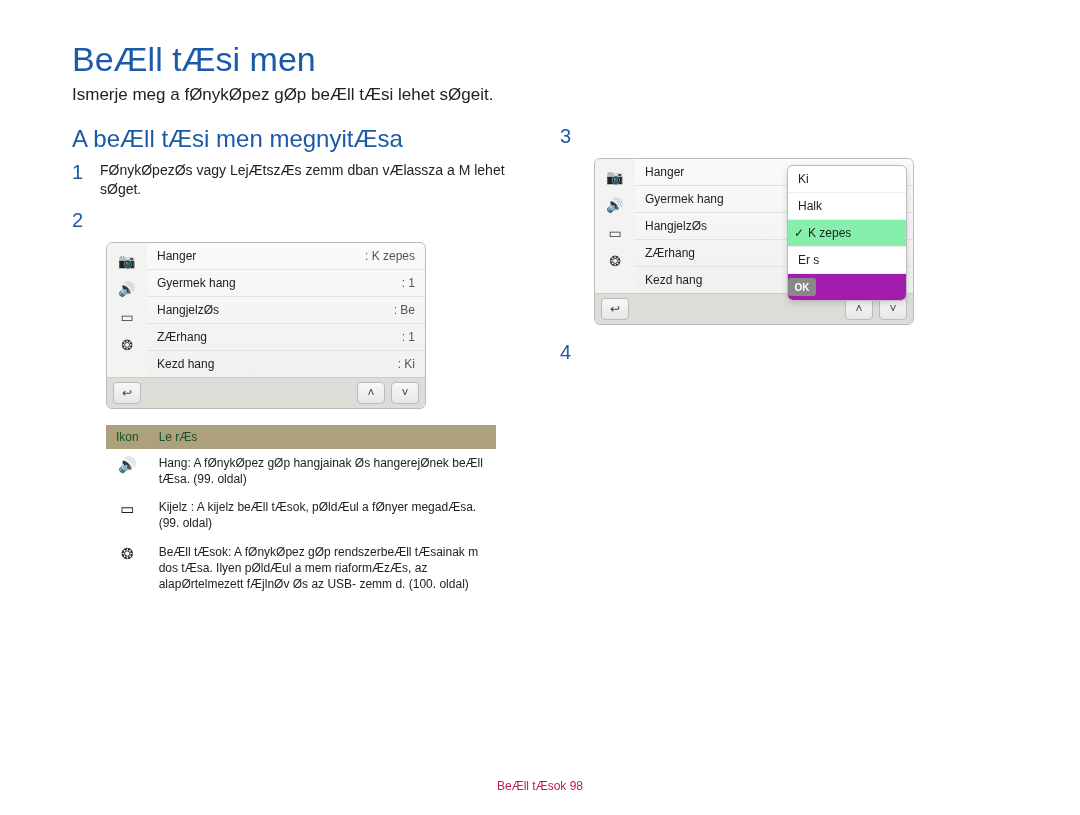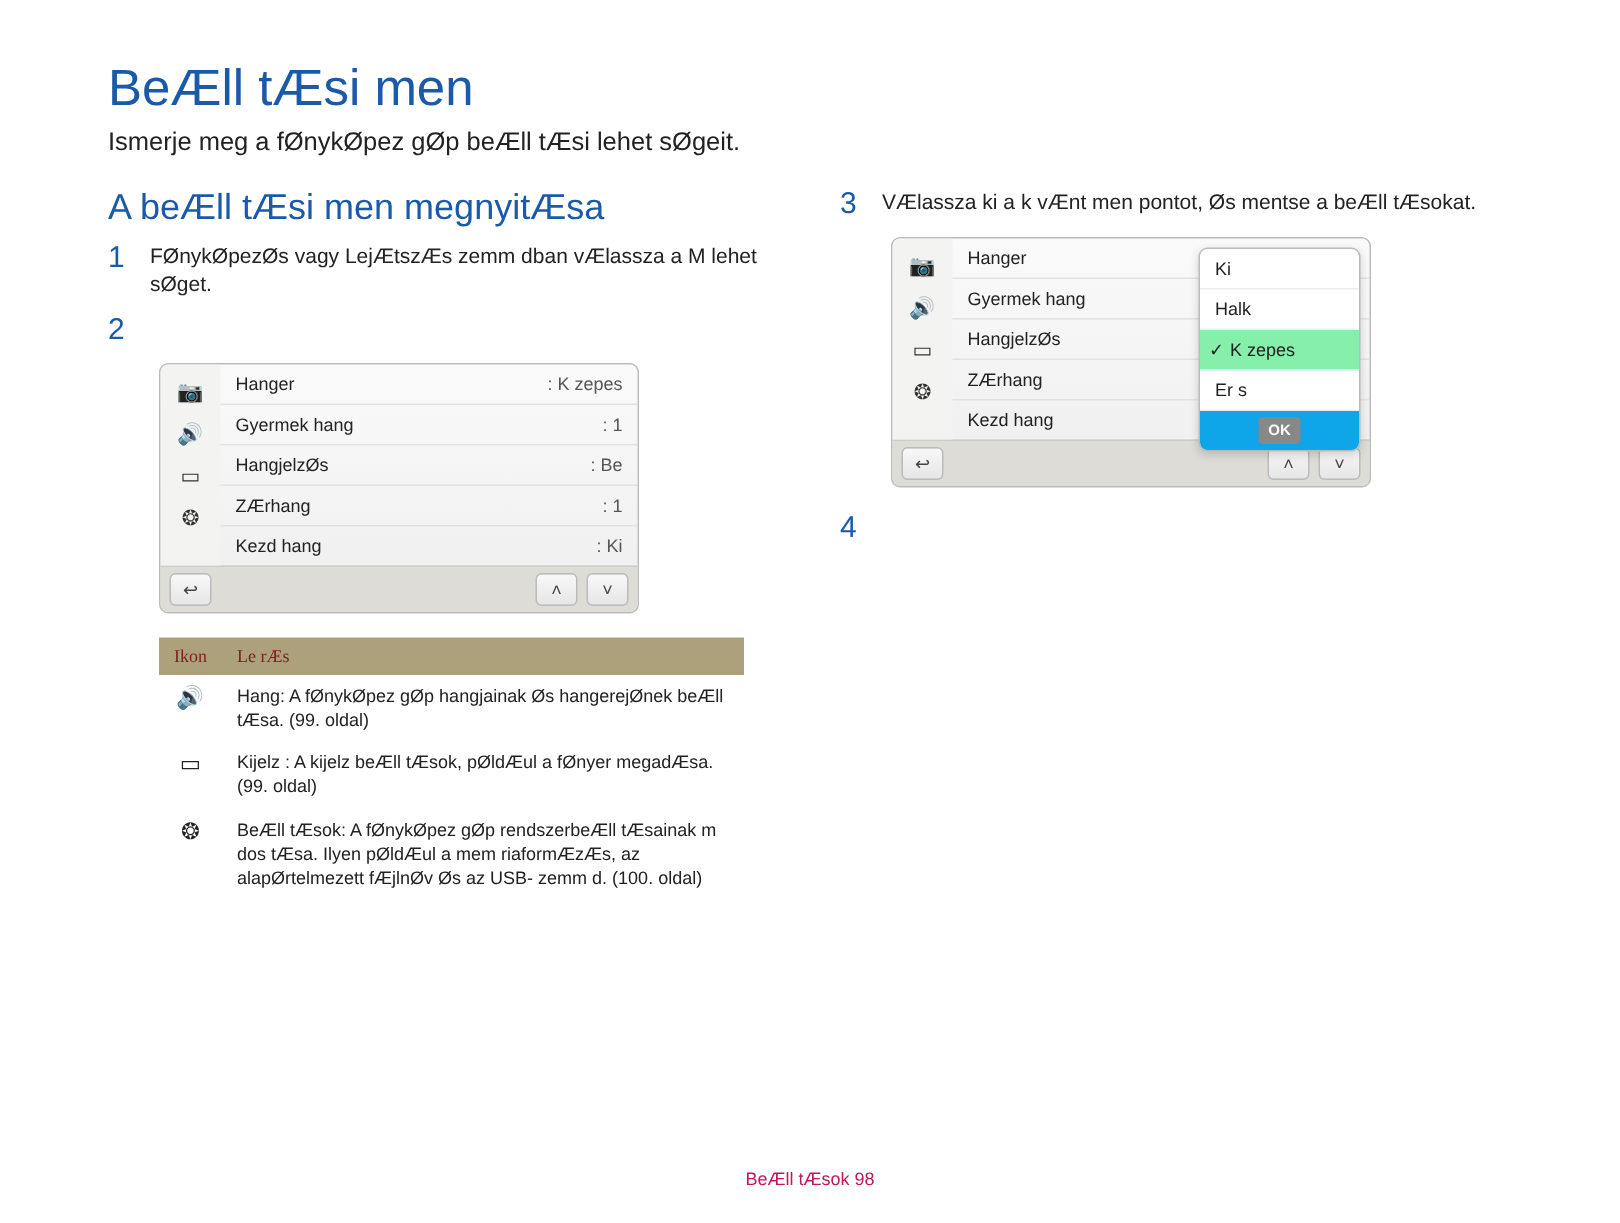--- a/index.html
+++ b/index.html
@@ -114,45 +114,44 @@
   .foot-spacer { flex: 1; }
   
   .desc-table {
     margin-left: 34px;
     width: 390px;
     border-collapse: collapse;
     font-size: 12px;
   }
   .desc-table th {
     background: #aca17b;
-    color: #7f1d1d;
+    color: #14532d;
     font-weight: normal;
     text-align: left;
     padding: 5px 10px;
-    font-family: Liberation Serif, serif;
   }
   .desc-table td {
     padding: 6px 10px;
     vertical-align: top;
     line-height: 1.35;
   }
   .desc-table td.ic-cell {
     width: 40px;
     text-align: center;
     font-size: 15px;
   }
   
   .popup-wrap {
     position: relative;
   }
   .popup {
     position: absolute;
     right: 6px;
     top: 6px;
-    width: 108px;
+    width: 120px;
     background: #fff;
     border: 1px solid #bbb;
     border-radius: 6px;
     font-size: 12px;
     overflow: hidden;
     box-shadow: 0 2px 6px rgba(0,0,0,0.15);
   }
   .popup .opt {
     padding: 6px 10px;
     border-bottom: 1px solid #eee;
@@ -162,23 +161,23 @@
     position: relative;
     padding-left: 20px;
   }
   .popup .opt.sel::before {
     content: "✓";
     position: absolute;
     left: 6px;
   }
   .popup .ok {
     display: flex;
-    justify-content: center;
+    justify-content: flex-start;
     padding: 4px 0;
-    background: #0ea5e9;
+    background: #a21caf;
   }
   .ok-btn {
     background: #888;
     color: #fff;
     font-size: 10px;
     font-weight: bold;
     width: 28px;
     height: 18px;
     border-radius: 3px;
     display: flex;
@@ -276,21 +275,20 @@
           <td class="ic-cell">❂</td>
           <td>BeÆll tÆsok: A fØnykØpez gØp rendszerbeÆll tÆsainak m dos tÆsa. Ilyen pØldÆul a mem riaformÆzÆs, az alapØrtelmezett fÆjlnØv Øs az USB- zemm d. (100. oldal)</td>
         </tr>
       </tbody>
         </table>
     </div>
 
     <div class="col">
       <div class="step">
         <div class="step-num">3</div>
-        <div class="step-text">VÆlassza ki a k vÆnt men pontot, Øs mentse a beÆll tÆsokat.</div>
       </div>
 
       <div class="screen popup-wrap">
         <div class="screen-body">
           <div class="icon-col">
             <div class="ic">📷</div>
             <div class="ic">🔊</div>
             <div class="ic">▭</div>
             <div class="ic">❂</div>
           </div>

